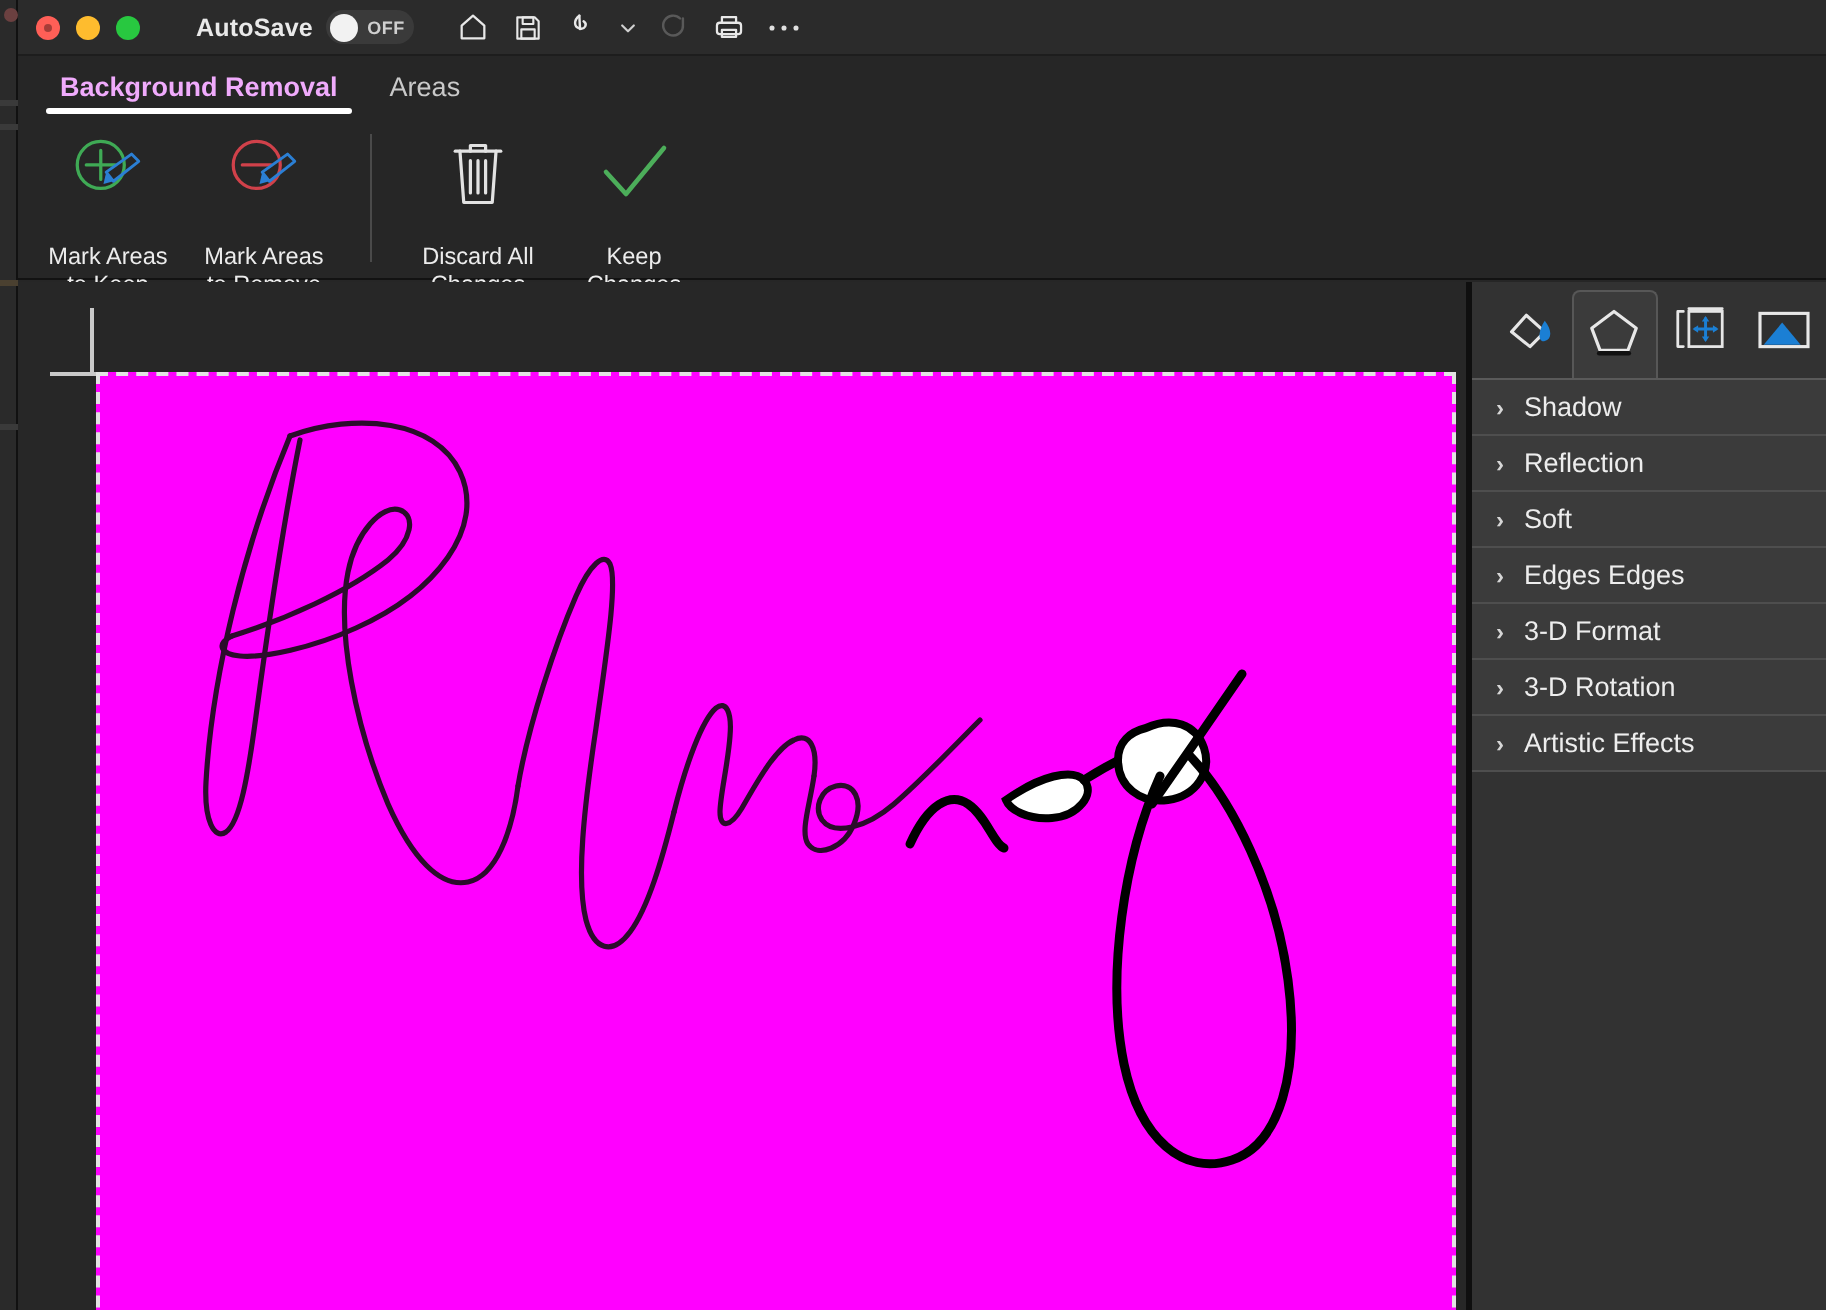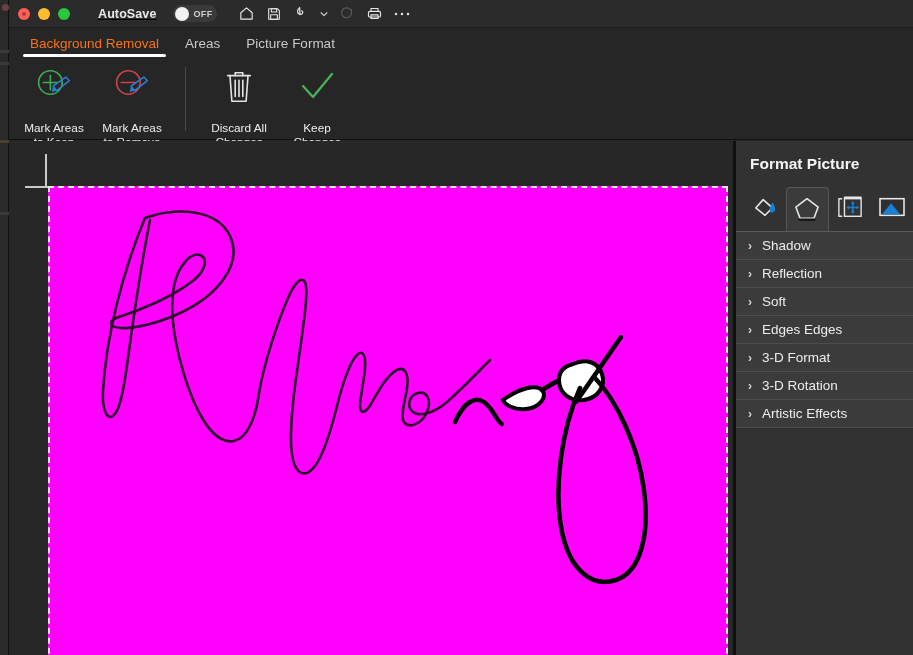--- a/index.html
+++ b/index.html
@@ -55,23 +55,22 @@
   .light.yellow { background: #febc2e; }
   .light.green  { background: #28c840; }
   .light .inner-dot {
     position: absolute; left: 50%; top: 50%;
     width: 4px; height: 4px; margin: -2px 0 0 -2px;
     border-radius: 50%; background: rgba(0,0,0,0.35);
   }
   .light.yellow .inner-dot, .light.green .inner-dot { background: transparent; }
 
   .autosave-group {
-    display: flex; align-items: center; gap: 17px;
+    display: flex; align-items: center; gap: 7px;
     margin-left: 28px;
-    text-decoration: underline;
   }
   .autosave-label {
     color: #e9e9e9; font-size: 12.5px; font-weight: bold;
     letter-spacing: .1px;
   }
   .autosave-toggle {
     width: 44px; height: 17px; border-radius: 9px;
     background: #3a3a3a;
     display: flex; align-items: center;
     position: relative;
@@ -108,21 +107,21 @@
     background: #262626;
     display: flex; align-items: flex-end;
     padding-left: 8px; gap: 0;
   }
   .rtab {
     position: relative;
     padding: 0 13px 6px 13px;
     color: #c9c9c9; font-size: 13.5px;
     white-space: nowrap;
   }
-  .rtab.active { color: #f97316; font-weight: normal; }
+  .rtab.active { color: #f0abfc; font-weight: bold; }
   .rtab.active::after {
     content: ""; position: absolute;
     left: 6px; right: 6px; bottom: 0; height: 3px;
     background: #ffffff; border-radius: 2px;
   }
 
   
   .ribbon {
     height: 83px;
     background: #262626;
@@ -329,23 +328,20 @@
       </div>
 
     </div>
 
     <div class="ribbon-tabs">
       <div class="rtab active">
         <span>Background Removal</span>
       </div>
       <div class="rtab">
         <span>Areas</span>
-      </div>
-      <div class="rtab">
-        <span>Picture Format</span>
       </div>
     </div>
 
     <div class="ribbon">
 
       <div class="rgroup">
 
         <div class="rbtn">
           <div class="glyph">
             <svg width="40" height="38" viewBox="0 0 44 42">
@@ -440,21 +436,20 @@
 
             <path d="M530 200 C 512 240, 503 300, 512 344 C 520 382, 542 400, 566 392 C 590 384, 600 348, 594 302 C 588 256, 566 212, 545 190" fill="none" stroke="#000000" stroke-width="4.5" stroke-linecap="round"></path>
           </svg>
         </div>
       </div>
 
       <div class="canvas-divider"></div>
 
       <div class="panel">
 
-        <div class="panel-title">Format Picture</div>
 
         <div class="panel-tabs">
 
           <div class="ptab">
             <span>
               <svg width="26" height="24" viewBox="0 0 28 26">
                 <path d="M4 14 L12 5 L22 14 L14 22 Z" fill="none" stroke="#e6e6e6" stroke-width="1.7" stroke-linejoin="round"></path>
                 <path d="M22 8 C 26 13, 26 18, 22 19 C 18.5 20, 18 14, 22 8 Z" fill="#1b7fd4"></path>
               </svg>
             </span>

